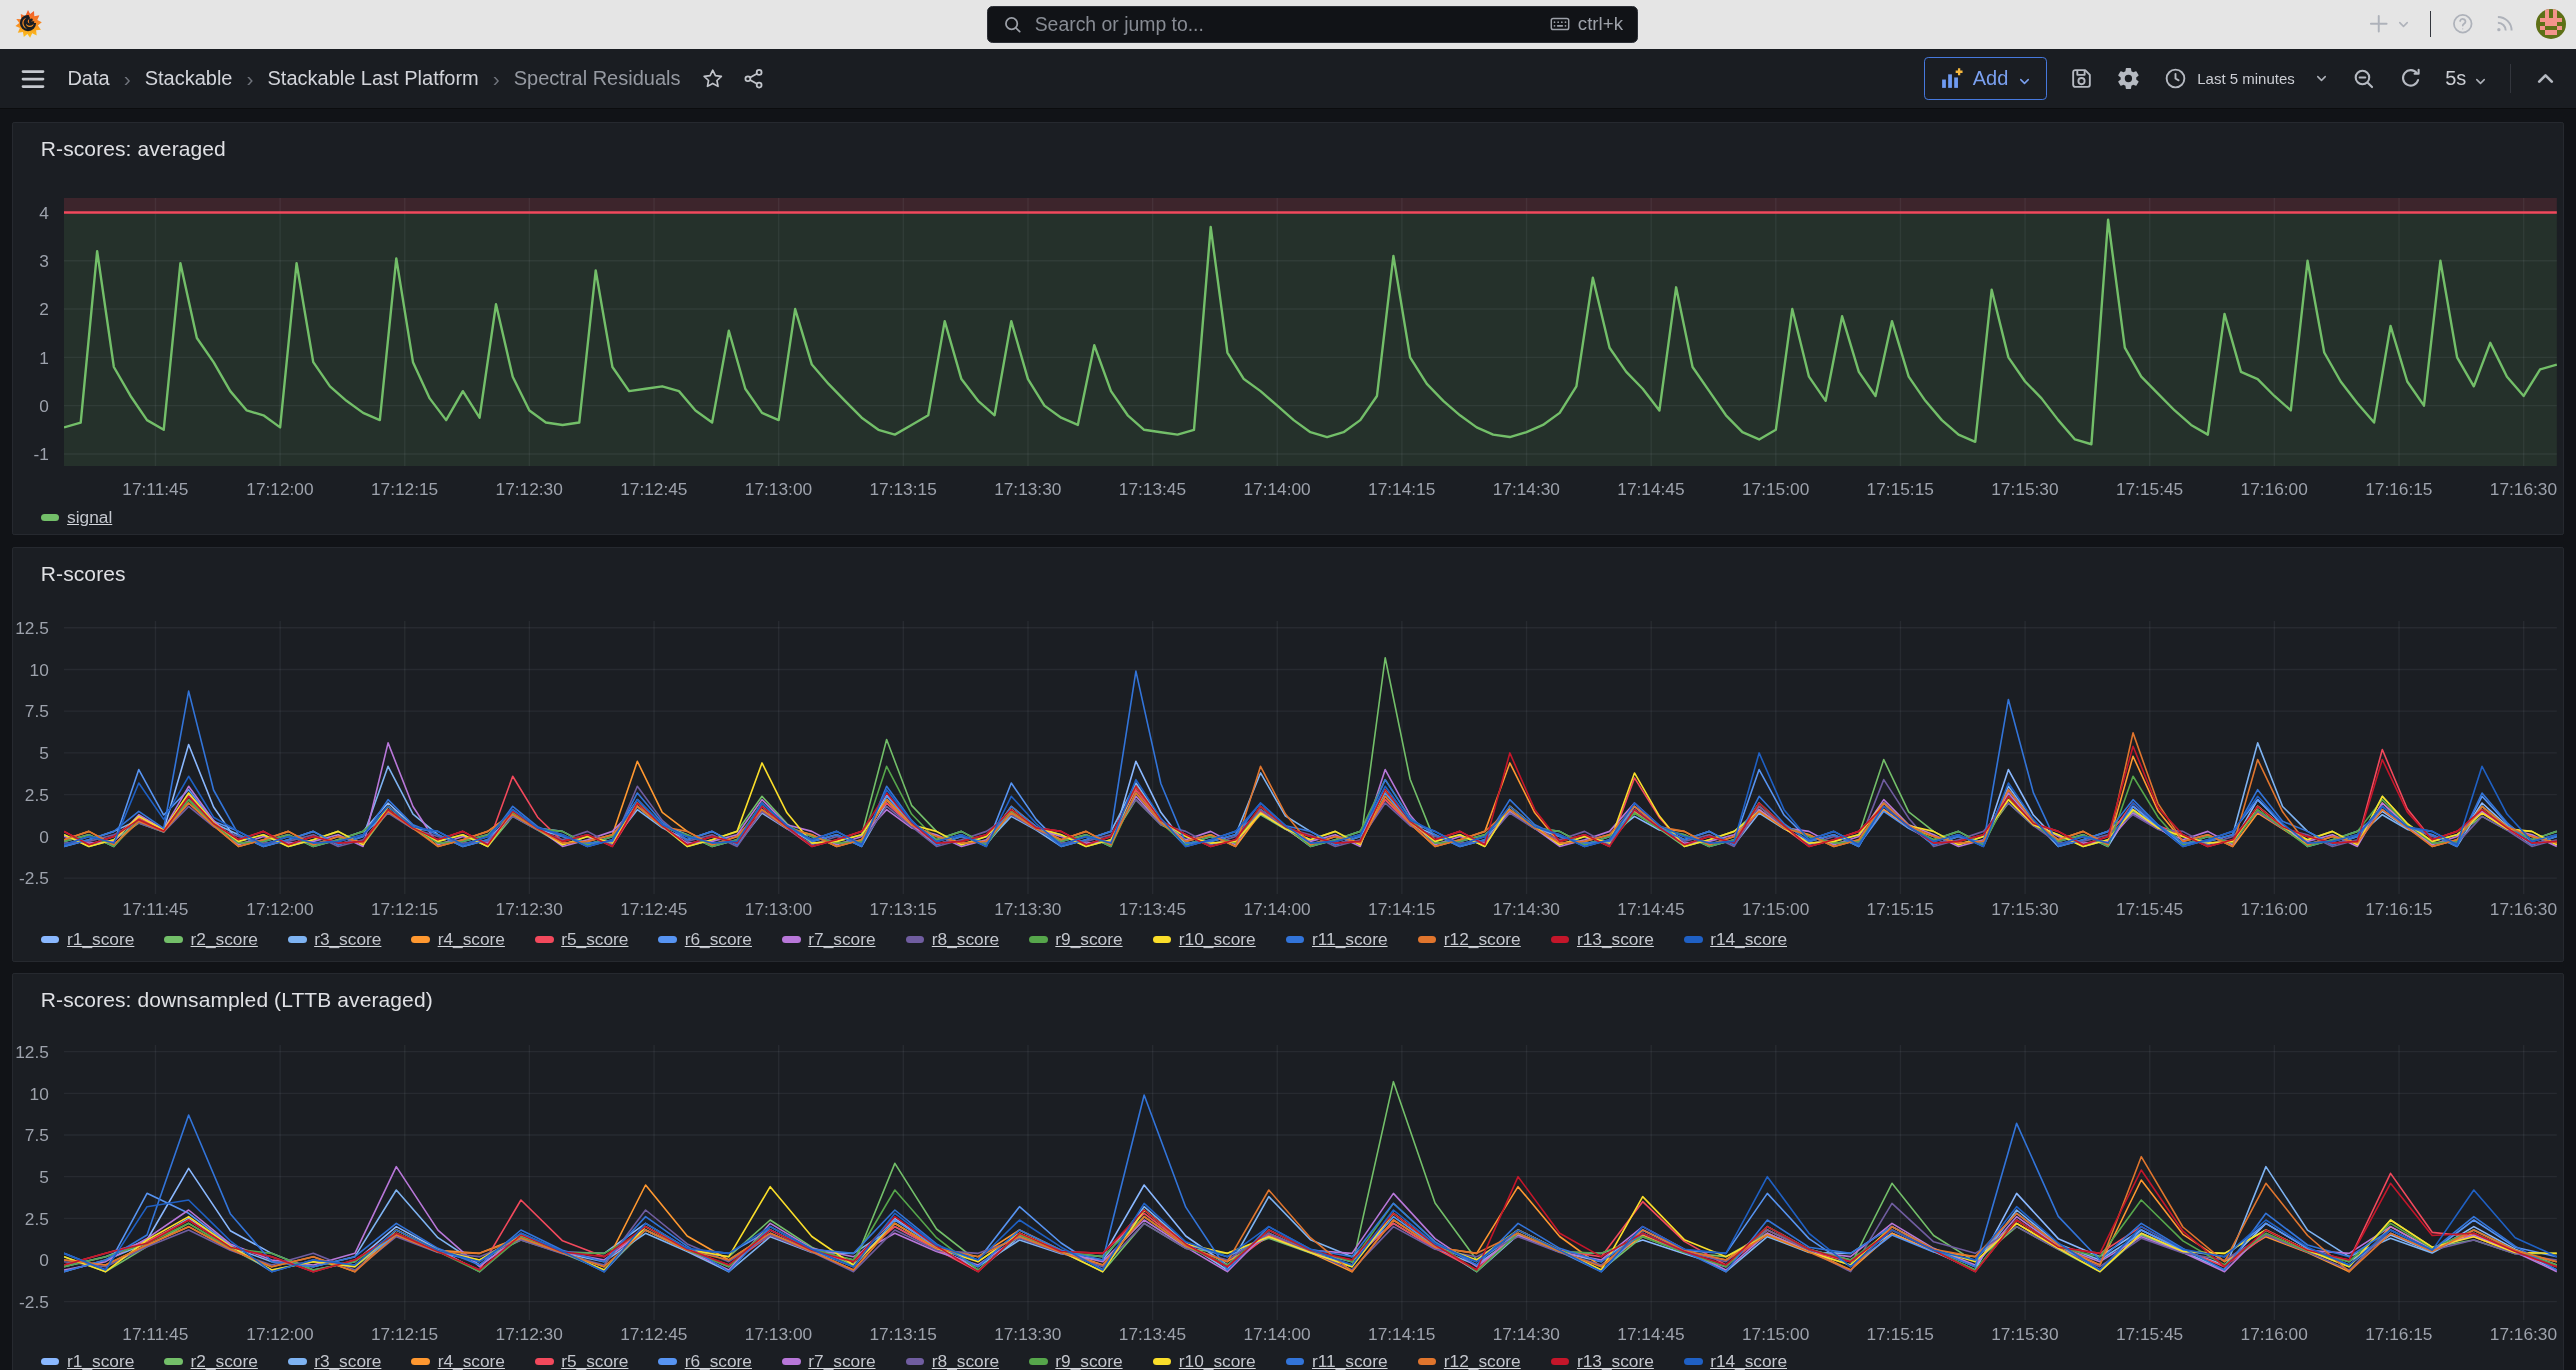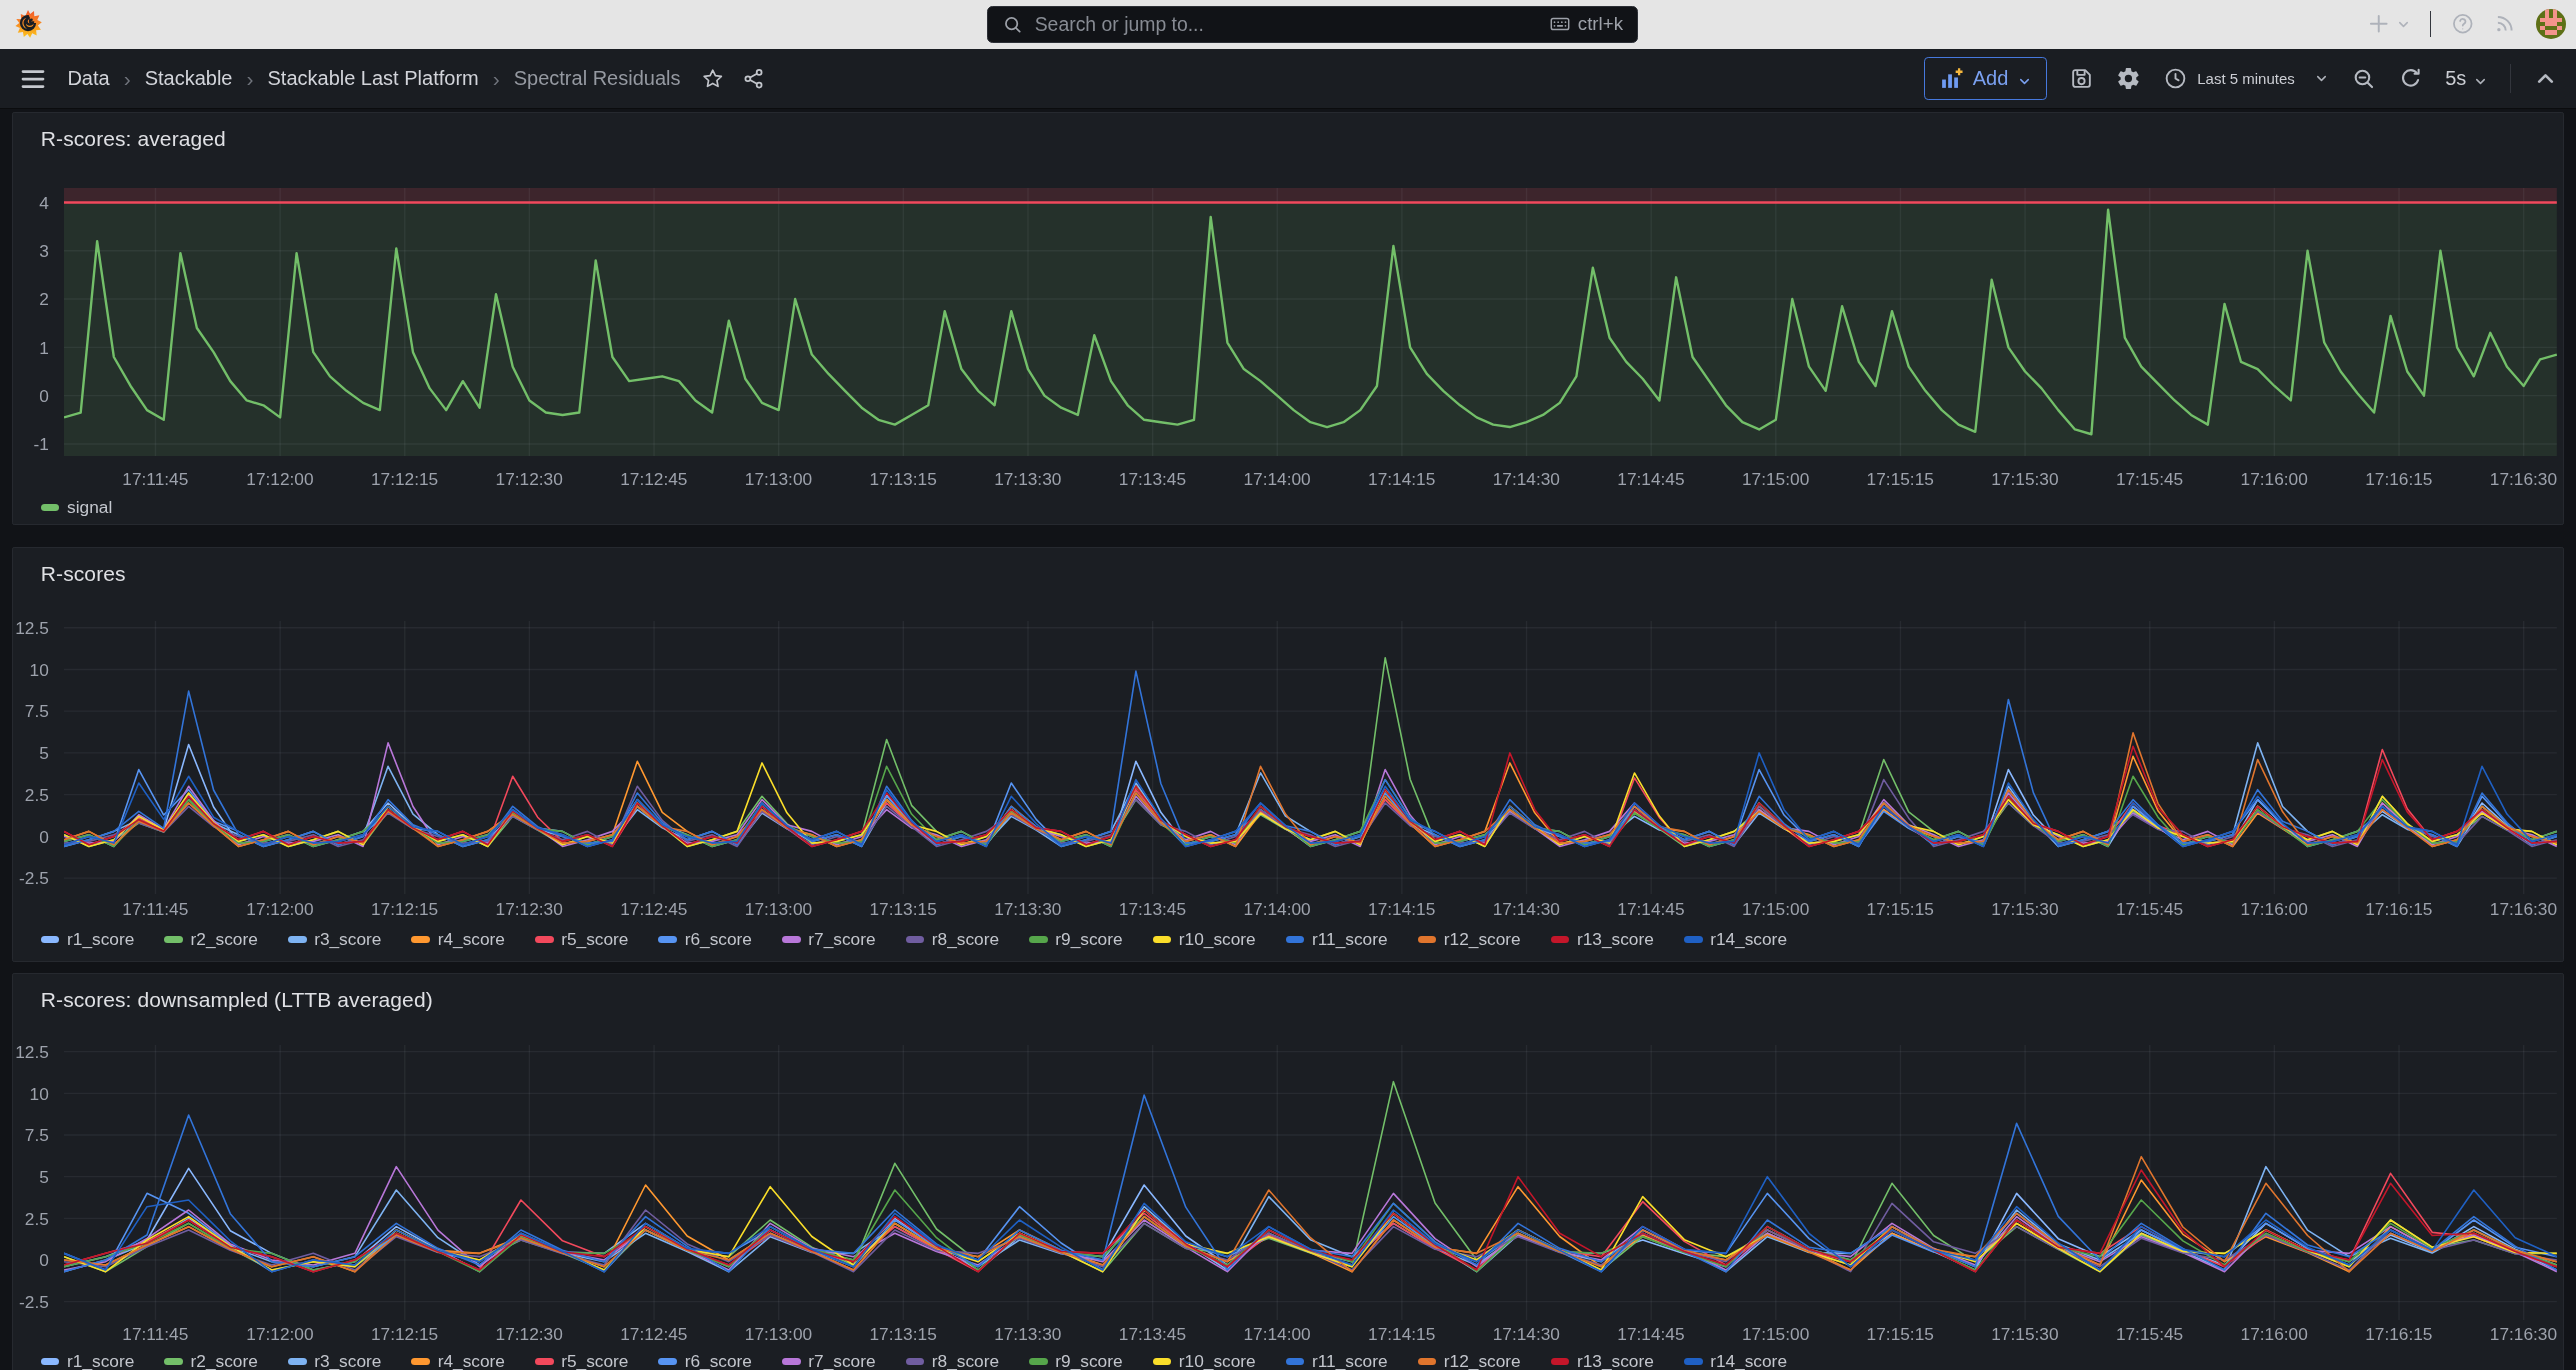--- a/index.html
+++ b/index.html
@@ -41,32 +41,32 @@
            background:transparent;}
   .add-btn .aicon{width:25px;height:25px;}
   .add-btn .chev{color:#7aa0f0;}
   .tbi{width:25px;height:25px;color:#b6bac2;}
   .timepick{display:flex;align-items:center;gap:9.7px;color:#ccced4;font-size:15px;}
   .interval{display:flex;align-items:center;gap:7px;color:#ccced4;font-size:20px;}
   .tb-divider{width:0.7px;height:29px;background:#33363d;}
   
   .panel{position:absolute;left:11.8px;width:2552px;background:#1b1e23;border:0.7px solid #26292f;
          border-radius:2.1px;box-sizing:border-box;}
-  .p1{top:112px;height:413px;}
+  .p1{top:122px;height:413px;}
   .p2{top:547px;height:415px;}
   .p3{top:973px;height:415px;}
   .panel h2{position:absolute;left:28px;top:14px;margin:0;font-size:21px;font-weight:500;
             color:#dfe0e4;letter-spacing:0.1px;}
   .y-axis{position:absolute;left:0;width:43px;}
   .yl{position:absolute;left:0;right:7px;text-align:right;font-size:17.3px;color:#9da2ac;}
   .plot{position:absolute;left:51px;right:6.2px;}
   .plot svg{position:absolute;inset:0;display:block;}
   .x-axis{position:absolute;left:51px;right:6.2px;height:22px;}
   .xl{position:absolute;transform:translateX(-50%);font-size:17.3px;color:#9da2ac;white-space:nowrap;}
-  .legend{position:absolute;left:28px;right:14px;height:25px;display:flex;align-items:center;overflow:hidden;}
+  .legend{position:absolute;left:28px;right:14px;height:25px;display:flex;align-items:center;overflow:hidden;text-decoration:underline;}
   .li{display:inline-flex;align-items:center;margin-right:30px;font-size:17.3px;color:#c3c6cd;white-space:nowrap;}
   .li i{width:18.7px;height:7px;border-radius:3.5px;margin-right:7.6px;display:inline-block;}
   .p1 .plot{top:75px;height:268px;} .p1 .y-axis{top:75px;height:268px;}
   .p1 .x-axis{top:356px;} .p1 .legend{top:382px;}
   .p2 .plot{top:73px;height:273px;} .p2 .y-axis{top:73px;height:273px;}
   .p2 .x-axis{top:351px;} .p2 .legend{top:379px;}
   .p3 .plot{top:71px;height:275px;} .p3 .y-axis{top:71px;height:275px;}
   .p3 .x-axis{top:350px;} .p3 .legend{top:375px;}
 </style>
 </head>

